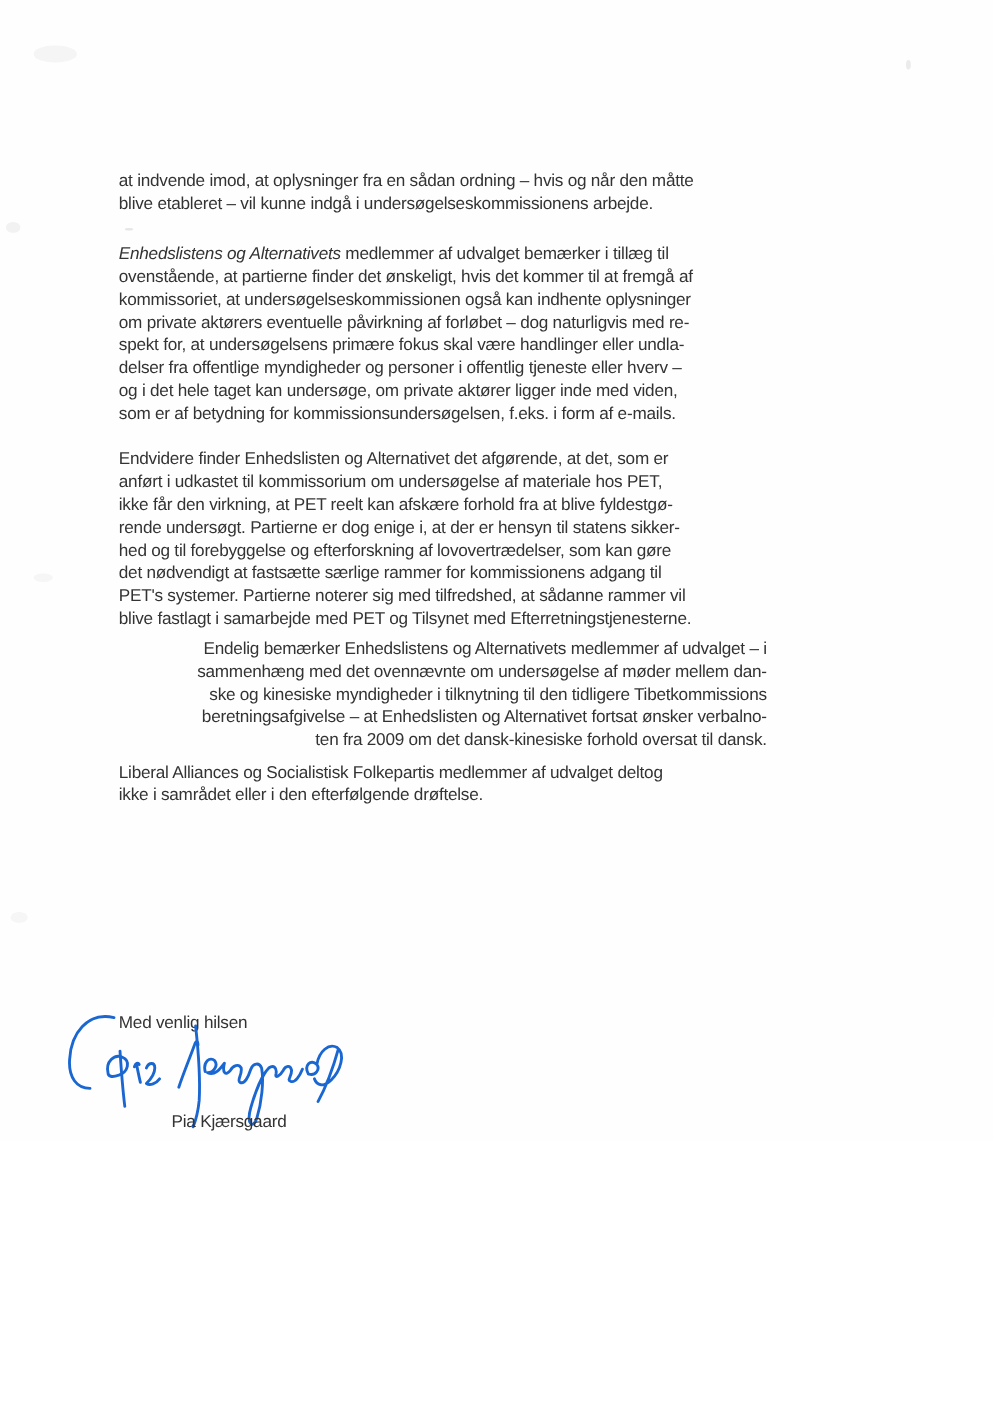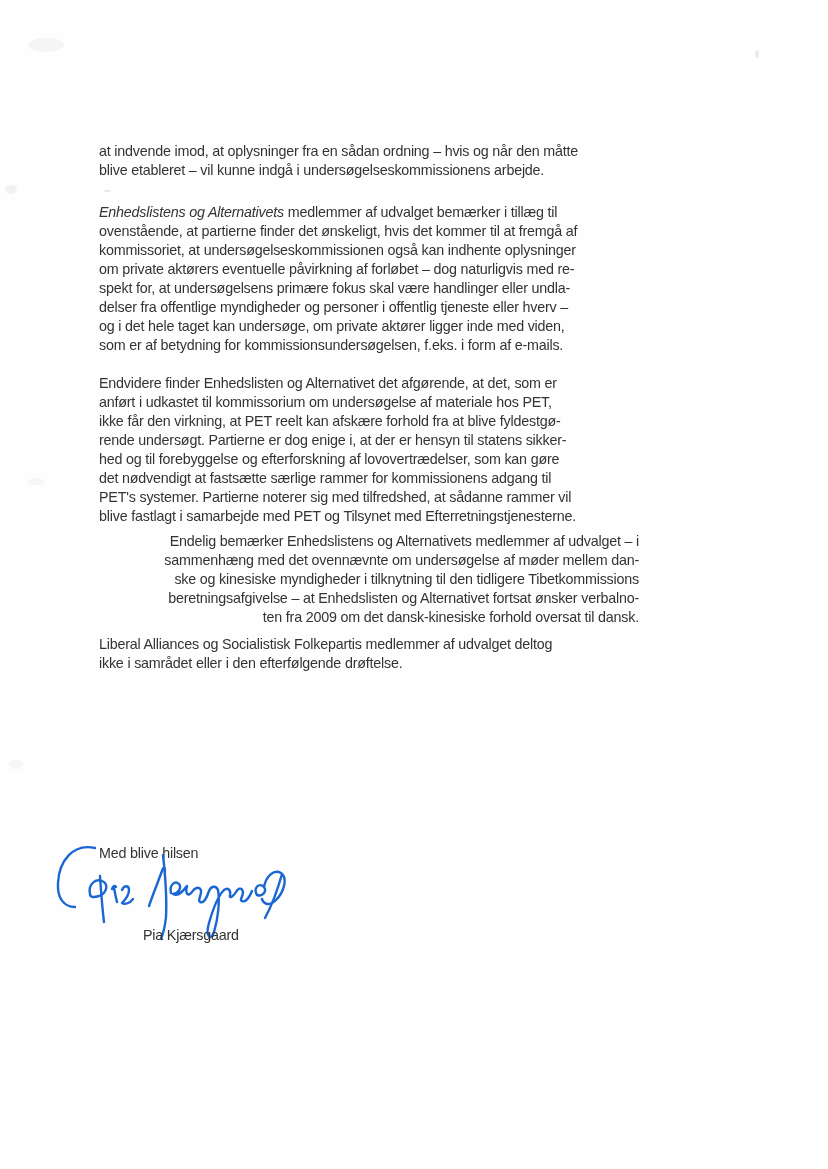--- a/index.html
+++ b/index.html
@@ -104,21 +104,21 @@
 blive fastlagt i samarbejde med PET og Tilsynet med Efterretningstjenesterne.</div>
       <div class="para">Endelig bemærker Enhedslistens og Alternativets medlemmer af udvalget – i
 sammenhæng med det ovennævnte om undersøgelse af møder mellem dan-
 ske og kinesiske myndigheder i tilknytning til den tidligere Tibetkommissions
 beretningsafgivelse – at Enhedslisten og Alternativet fortsat ønsker verbalno-
 ten fra 2009 om det dansk-kinesiske forhold oversat til dansk.</div>
       <div class="para">Liberal Alliances og Socialistisk Folkepartis medlemmer af udvalget deltog
 ikke i samrådet eller i den efterfølgende drøftelse.</div>
     </div>
 
-  <div class="salutation">Med blive hilsen</div>
+  <div class="salutation">Med venlig hilsen</div>
 
   <svg class="signature-svg" viewBox="0 0 245 105" aria-hidden="true">
     <g id="sig-strokes" fill="none" stroke="#1b67d2" stroke-width="2.4" stroke-linecap="round" stroke-linejoin="round">
       <path d="M 40 5 C 18 0, 4 18, 3 40 C 2 55, 9 64, 20 64"></path>
       <path d="M 45 33 C 46 48, 47 63, 49 79"></path>
       <path d="M 35 51 C 33 42, 40 35, 47 38 C 54 41, 52 50, 44 53 C 38 55, 35 54, 35 51"></path>
       <path d="M 59 45 C 60 50, 61 55, 62 59 M 57 46 C 58 43, 60 42, 61 44"></path>
       <path d="M 67 47 C 69 42, 74 42, 74 47 C 74 52, 70 57, 67 60 C 70 62, 75 60, 78 56"></path>
       <path d="M 94 63 C 98 51, 103 39, 107 28 C 108 24, 110 24, 110 28"></path>
       <path d="M 108 12 C 110 30, 112 55, 111 74 C 110 84, 108 91, 106 96"></path>

